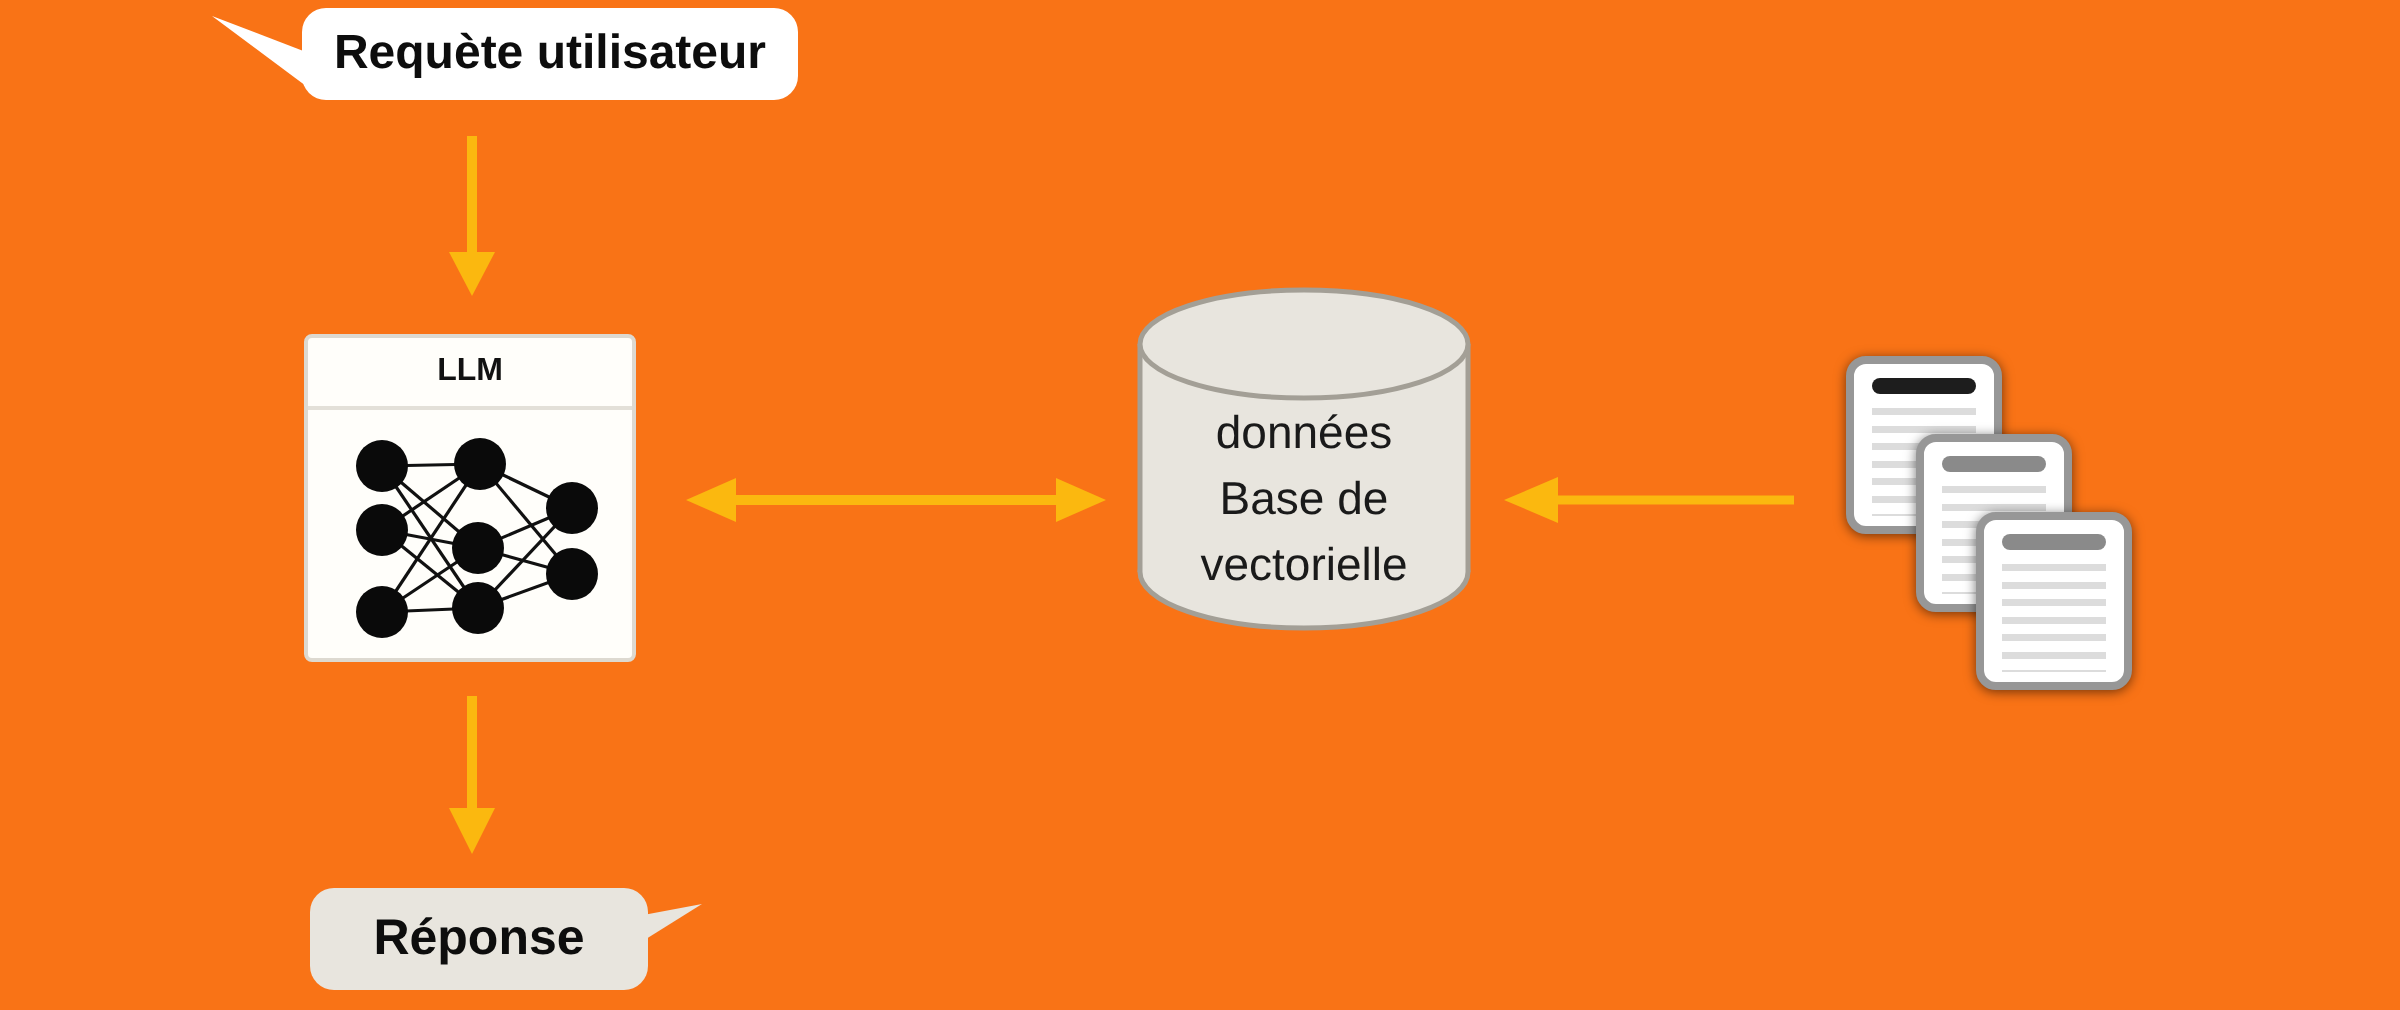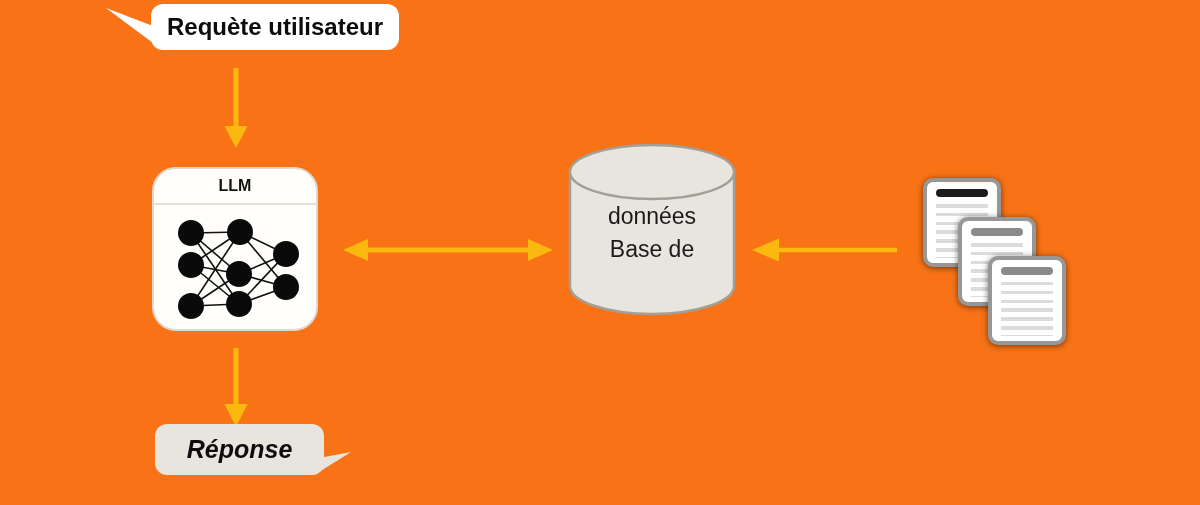--- a/index.html
+++ b/index.html
@@ -24,34 +24,33 @@
     justify-content: center;
     color: #0d0d0d;
     font-weight: 600;
   }
   .bubble.request {
     left: 151px; top: 4px; width: 248px; height: 46px;
     background: #ffffff; border-radius: 12px;
     font-size: 24px;
   }
   .bubble.response {
-    left: 155px; top: 424px; width: 169px; height: 51px;
+    left: 155px; top: 444px; width: 169px; height: 51px;
     background: #e8e5de; border-radius: 12px;
     font-size: 25px;
-    font-style: italic;
   }
 
   
   .llm-box {
     position: absolute;
     left: 152px; top: 167px; width: 166px; height: 164px;
     box-sizing: border-box;
     background: #fffefa;
     border: 2px solid #ddd9d0;
-    border-radius: 24px;
+    border-radius: 4px;
   }
   .llm-title {
     height: 34px;
     display: flex; align-items: center; justify-content: center;
     font-size: 16px; font-weight: 600; color: #111111;
     border-bottom: 2px solid #e3e0d8;
   }
   .nn-svg { position: absolute; left: 0; top: 38px; width: 162px; height: 122px; }
 
   
@@ -171,20 +170,21 @@
         <circle cx="85" cy="97" r="13"></circle>
         <circle cx="132" cy="47" r="13"></circle>
         <circle cx="132" cy="80" r="13"></circle>
       </g>
     </svg>
   </div>
 
   <div class="db-label">
     <div>données</div>
     <div>Base de</div>
+    <div>vectorielle</div>
   </div>
 
   <div class="bubble response">
     <span>Réponse</span>
   </div>
 
   <div>
     <div class="doc d1">
       <div class="title-bar"></div>
       <div class="text-lines"></div>

